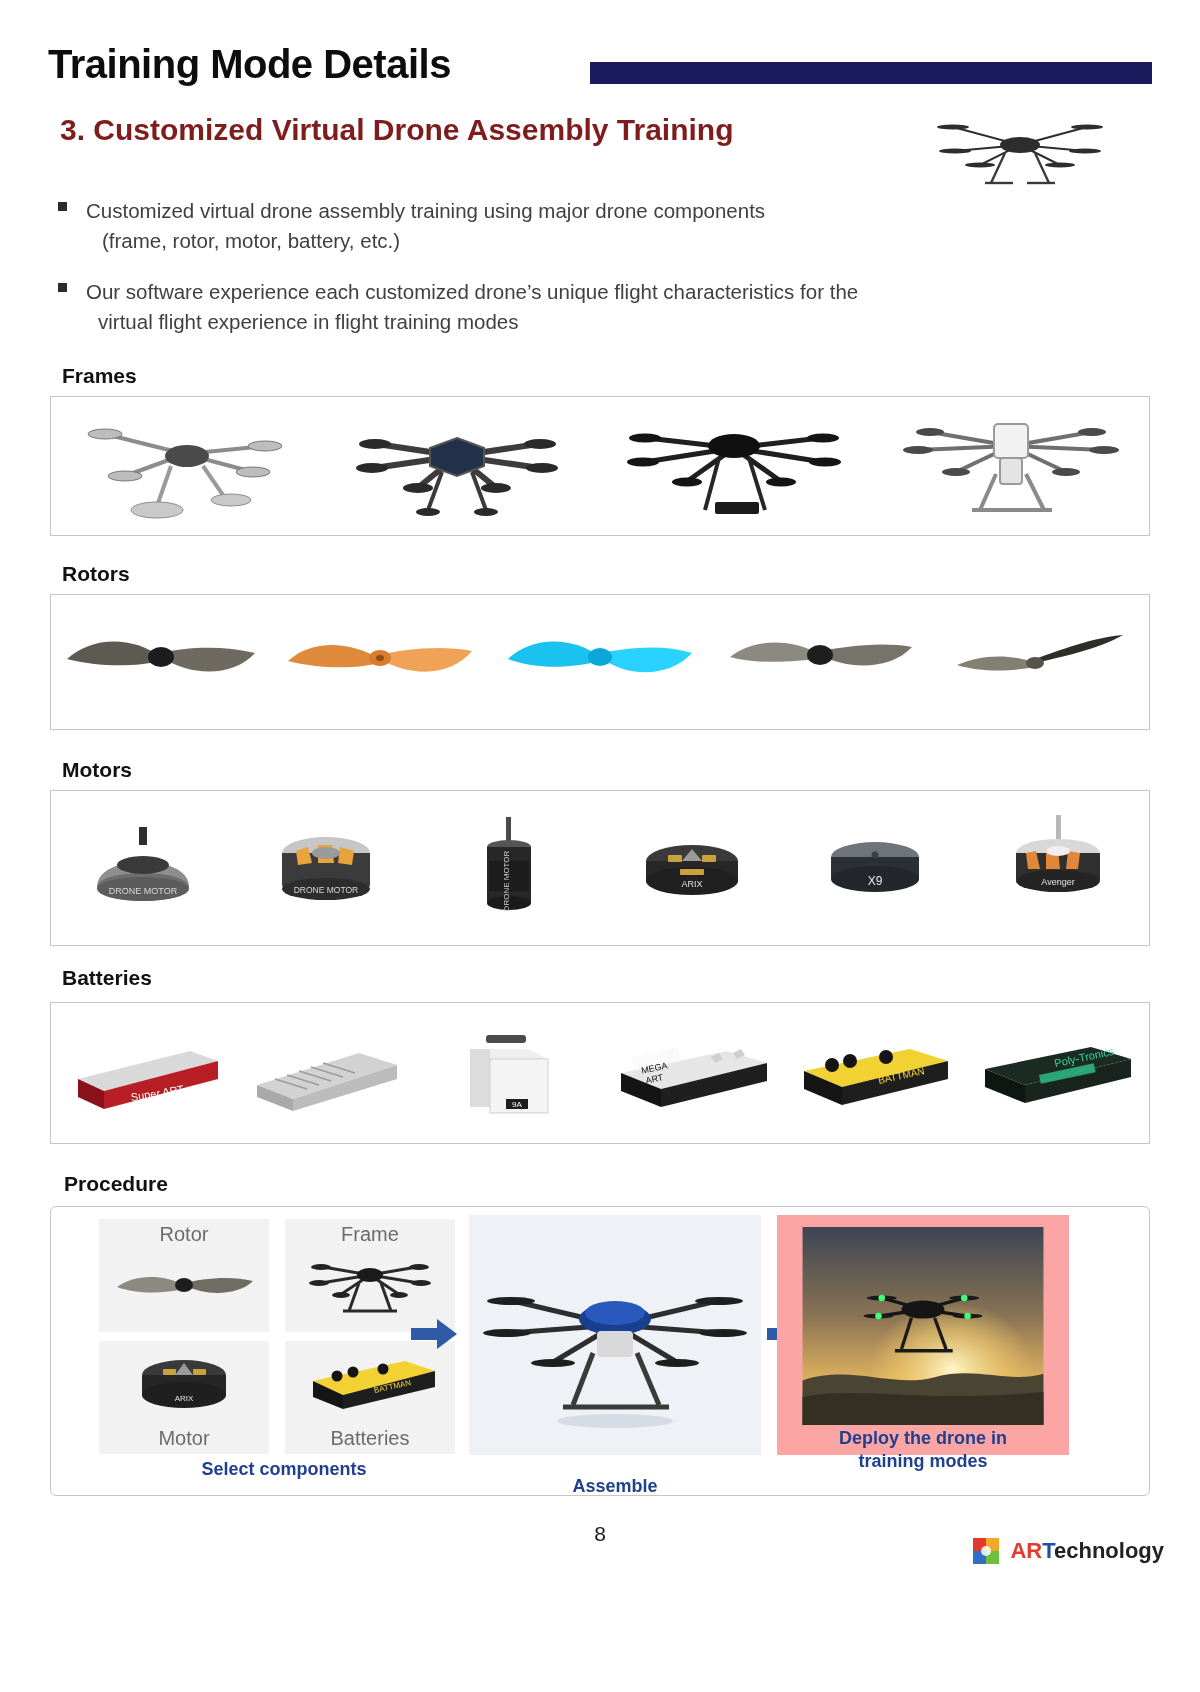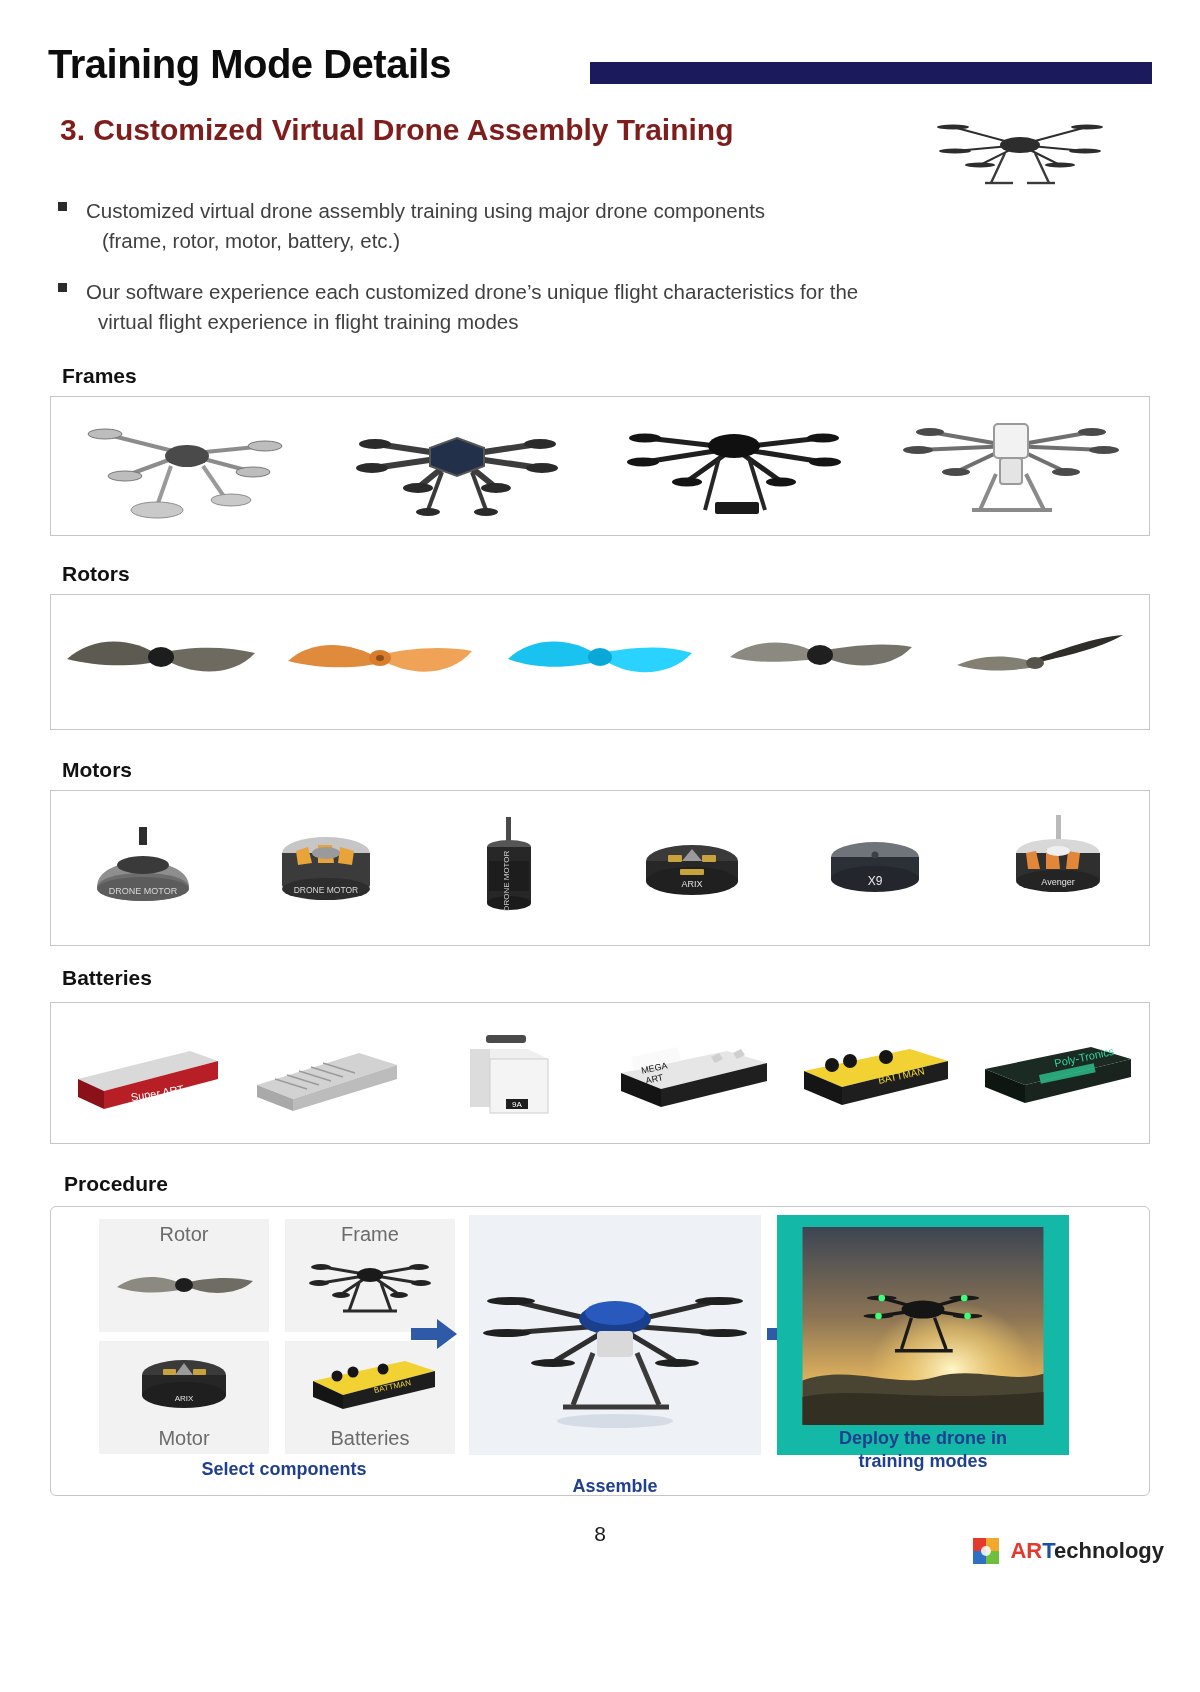--- a/index.html
+++ b/index.html
@@ -670,21 +670,21 @@
           <ellipse cx="146" cy="206" rx="58" ry="7" fill="#d5dce6"></ellipse>
         </svg>
       </div>
 
       <div class="caption-blue" style="left:418px; top:252px; width:292px;margin-top:17px;">Assemble</div>
 
       <svg class="arrow" style="left:716px; top:110px;" viewBox="0 0 46 34">
         <polygon points="0,11 26,11 26,2 46,17 26,32 26,23 0,23" fill="#2f5aa8"></polygon>
       </svg>
 
-      <div style="position:absolute; left:726px; top:8px; width:292px; height:240px; background:#14b8a6;">
+      <div style="position:absolute; left:726px; top:8px; width:292px; height:240px; background:#fca5a5;">
         <svg viewBox="0 0 292 240" width="292" height="240" style="position:absolute; left:14px; top:12px; width:264px; height:198px;">
           <defs>
             <linearGradient id="sky" x1="0" y1="0" x2="0" y2="1">
               <stop offset="0%" stop-color="#3c4553"></stop>
               <stop offset="45%" stop-color="#8a7354"></stop>
               <stop offset="78%" stop-color="#e0b25e"></stop>
               <stop offset="100%" stop-color="#6f6a44"></stop>
             </linearGradient>
             <radialGradient id="sun" cx="0.62" cy="0.72" r="0.34">
               <stop offset="0%" stop-color="#fff6c8"></stop>

